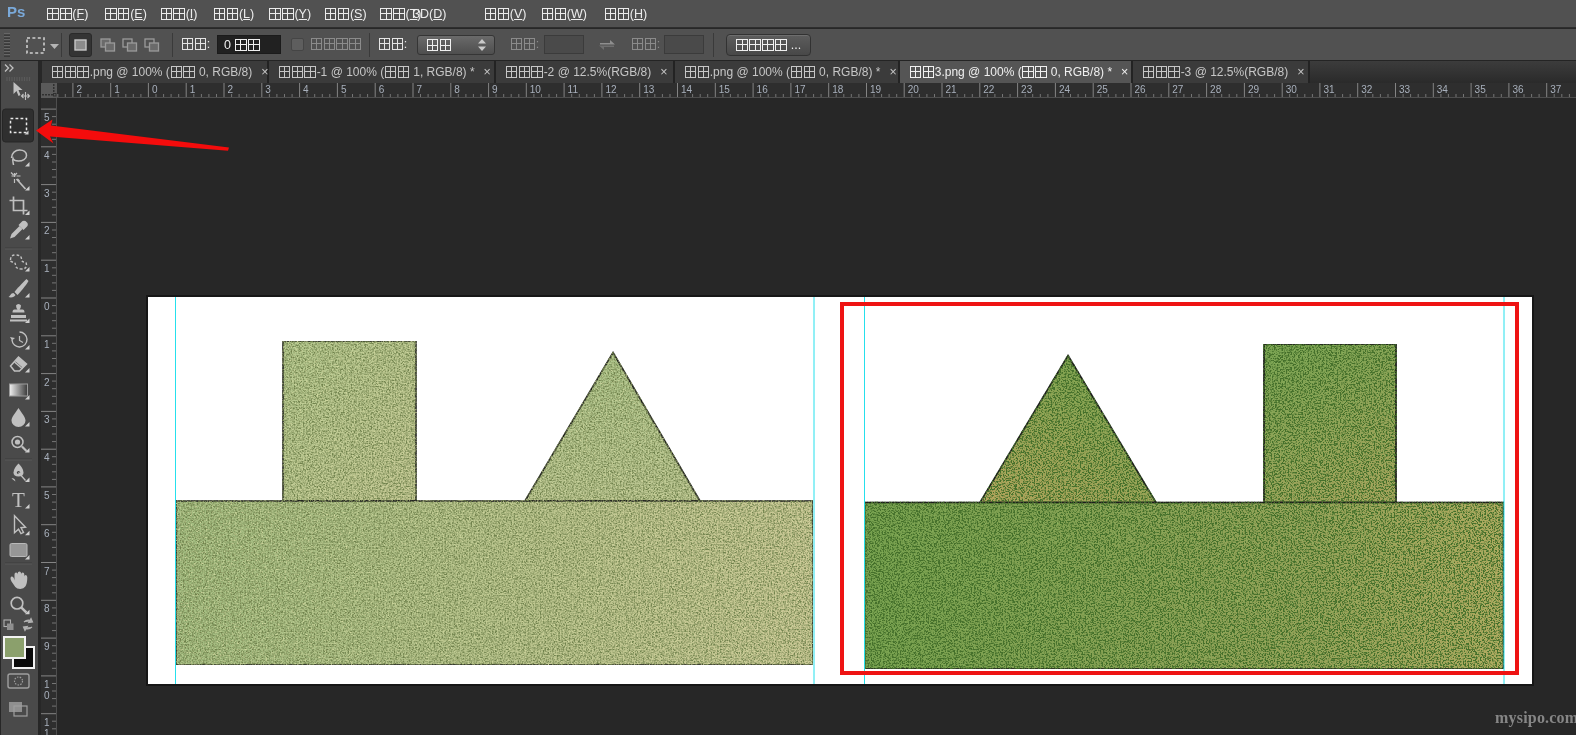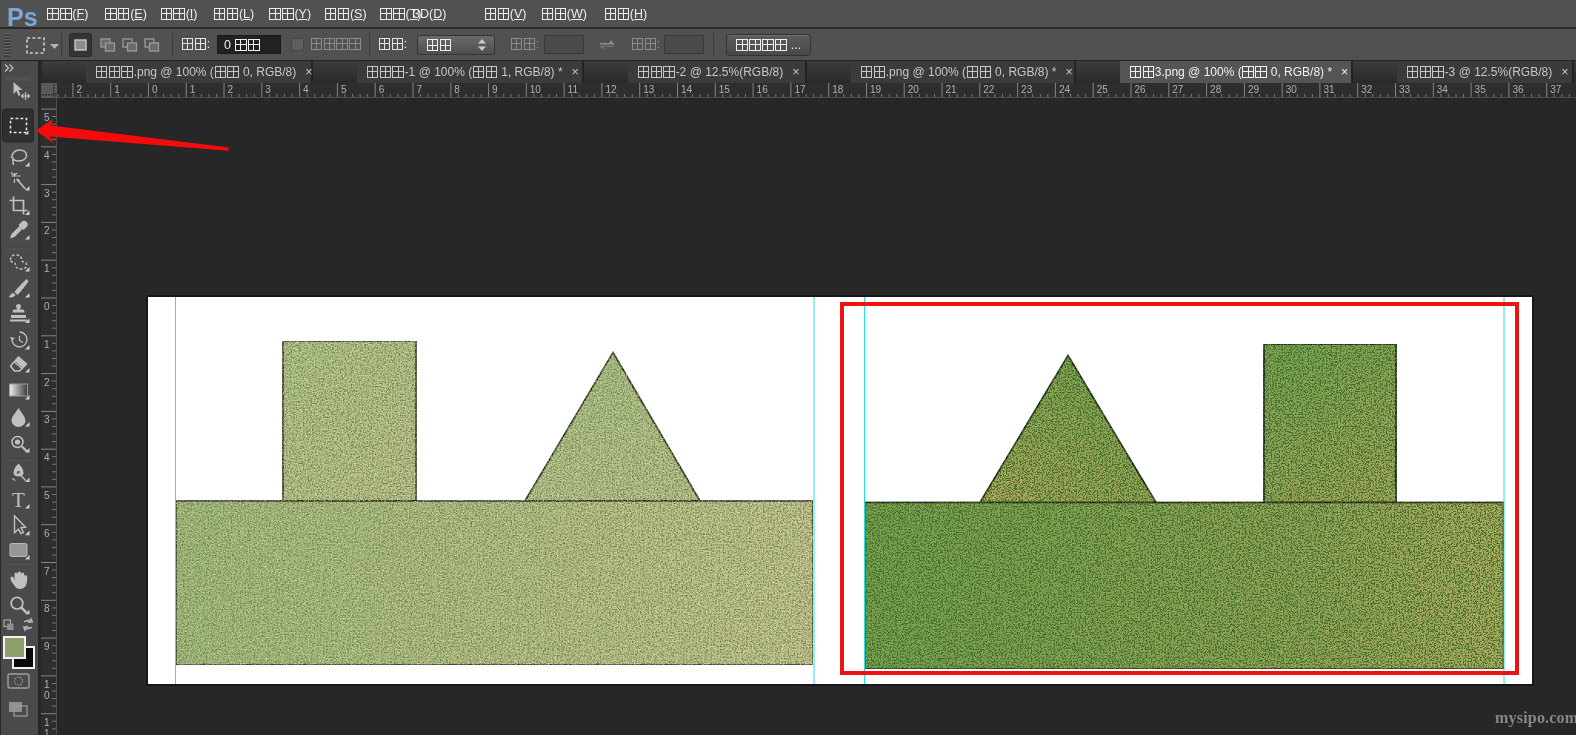--- a/index.html
+++ b/index.html
@@ -6,27 +6,27 @@
 body{font-family:"Liberation Sans",sans-serif;position:relative;}
 .abs{position:absolute;}
 i.c{display:inline-block;position:relative;width:11.5px;height:12px;margin:0 .7px;vertical-align:-1.5px;background:
  linear-gradient(currentColor,currentColor) 0 0/11.5px 1px no-repeat,
  linear-gradient(currentColor,currentColor) 0 5.5px/11.5px 1px no-repeat,
  linear-gradient(currentColor,currentColor) 0 11px/11.5px 1px no-repeat,
  linear-gradient(currentColor,currentColor) 0 0/1px 12px no-repeat,
  linear-gradient(currentColor,currentColor) 5.2px 0/1px 12px no-repeat,
  linear-gradient(currentColor,currentColor) 10.5px 0/1px 12px no-repeat;}
 #menubar{left:0;top:0;width:1576px;height:28px;background:#515151;border-bottom:1px solid #2e2e2e;}
-#pslogo{left:7px;top:3px;font-size:25px;font-weight:bold;color:#7aa9d9;}
+#pslogo{left:7px;top:3px;font-size:15px;font-weight:bold;color:#7aa9d9;}
 .mi{position:absolute;top:7px;font-size:12.5px;color:#ececec;white-space:nowrap;}
 #optbar{left:0;top:29px;width:1576px;height:32px;background:#515151;border-bottom:1px solid #242424;}
 .lbl{position:absolute;font-size:12.5px;color:#e4e4e4;white-space:nowrap;}
 .lblg{position:absolute;font-size:12.5px;color:#8b8b8b;white-space:nowrap;}
 #tabbar{left:42px;top:61px;width:1534px;height:22px;background:linear-gradient(#3c3c3c,#2a2a2a);white-space:nowrap;font-size:0;}
-.tab{display:inline-block;height:22px;background:#3b3b3b;color:#c6c6c6;font-size:12px;line-height:22px;border-right:2px solid #232323;position:relative;padding-left:9px;white-space:nowrap;vertical-align:top;margin-left:44px;}
+.tab{display:inline-block;height:22px;background:#3b3b3b;color:#c6c6c6;font-size:12px;line-height:22px;border-right:2px solid #232323;position:relative;padding-left:9px;white-space:nowrap;vertical-align:top;}
 .tab.act{background:#555555;color:#f0f0f0;text-align:center;}
 .tx{display:inline-block;margin-left:9px;margin-right:8px;font-size:12.5px;}
 #tools{left:0;top:61px;width:38px;height:674px;background:#4a4a4a;border-left:1px solid #272727;}
 #mysipo{left:1495px;top:709px;font-size:16px;font-weight:bold;color:#868686;font-family:"Liberation Serif",serif;letter-spacing:.2px;}
 </style></head>
 <body>
 <div class="abs" id="menubar"></div>
 <div class="abs" id="pslogo">Ps</div>
 <span class="mi" style="left:46.6px"><i class="c"></i><i class="c"></i>(<u>F</u>)</span>
 <span class="mi" style="left:104.4px"><i class="c"></i><i class="c"></i>(<u>E</u>)</span>

